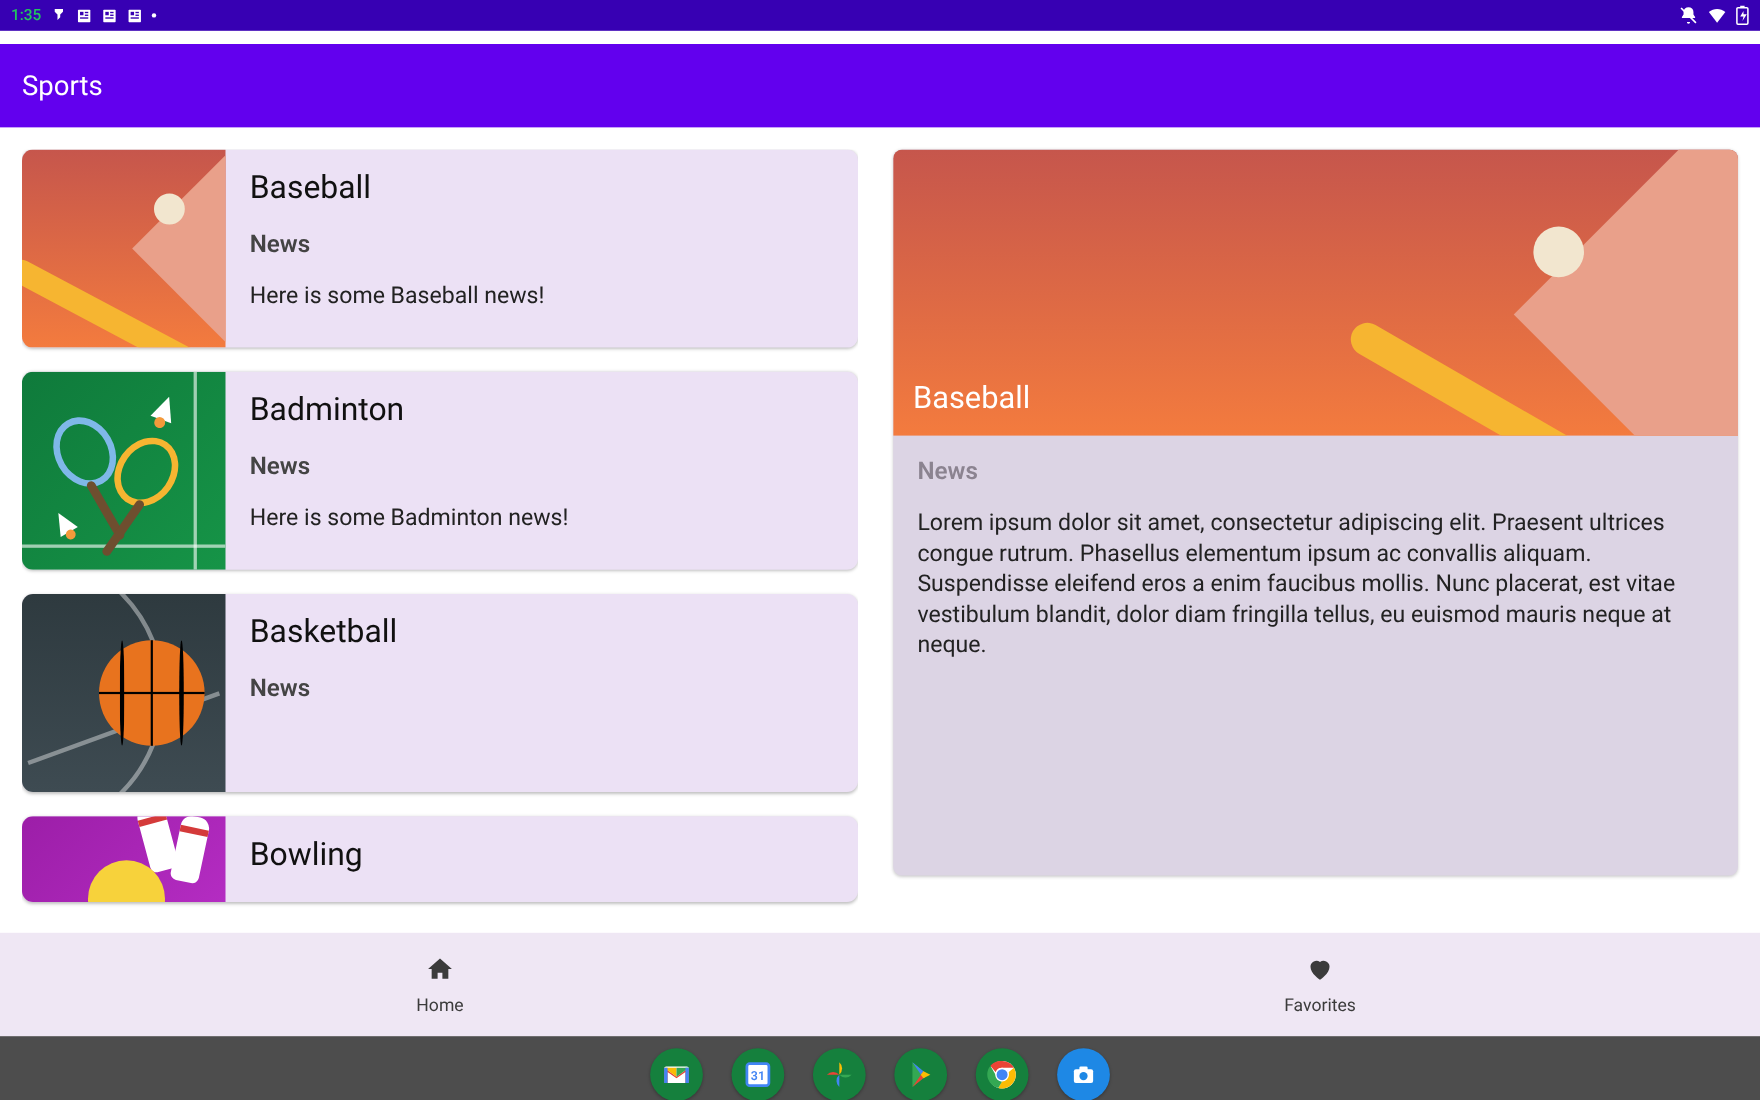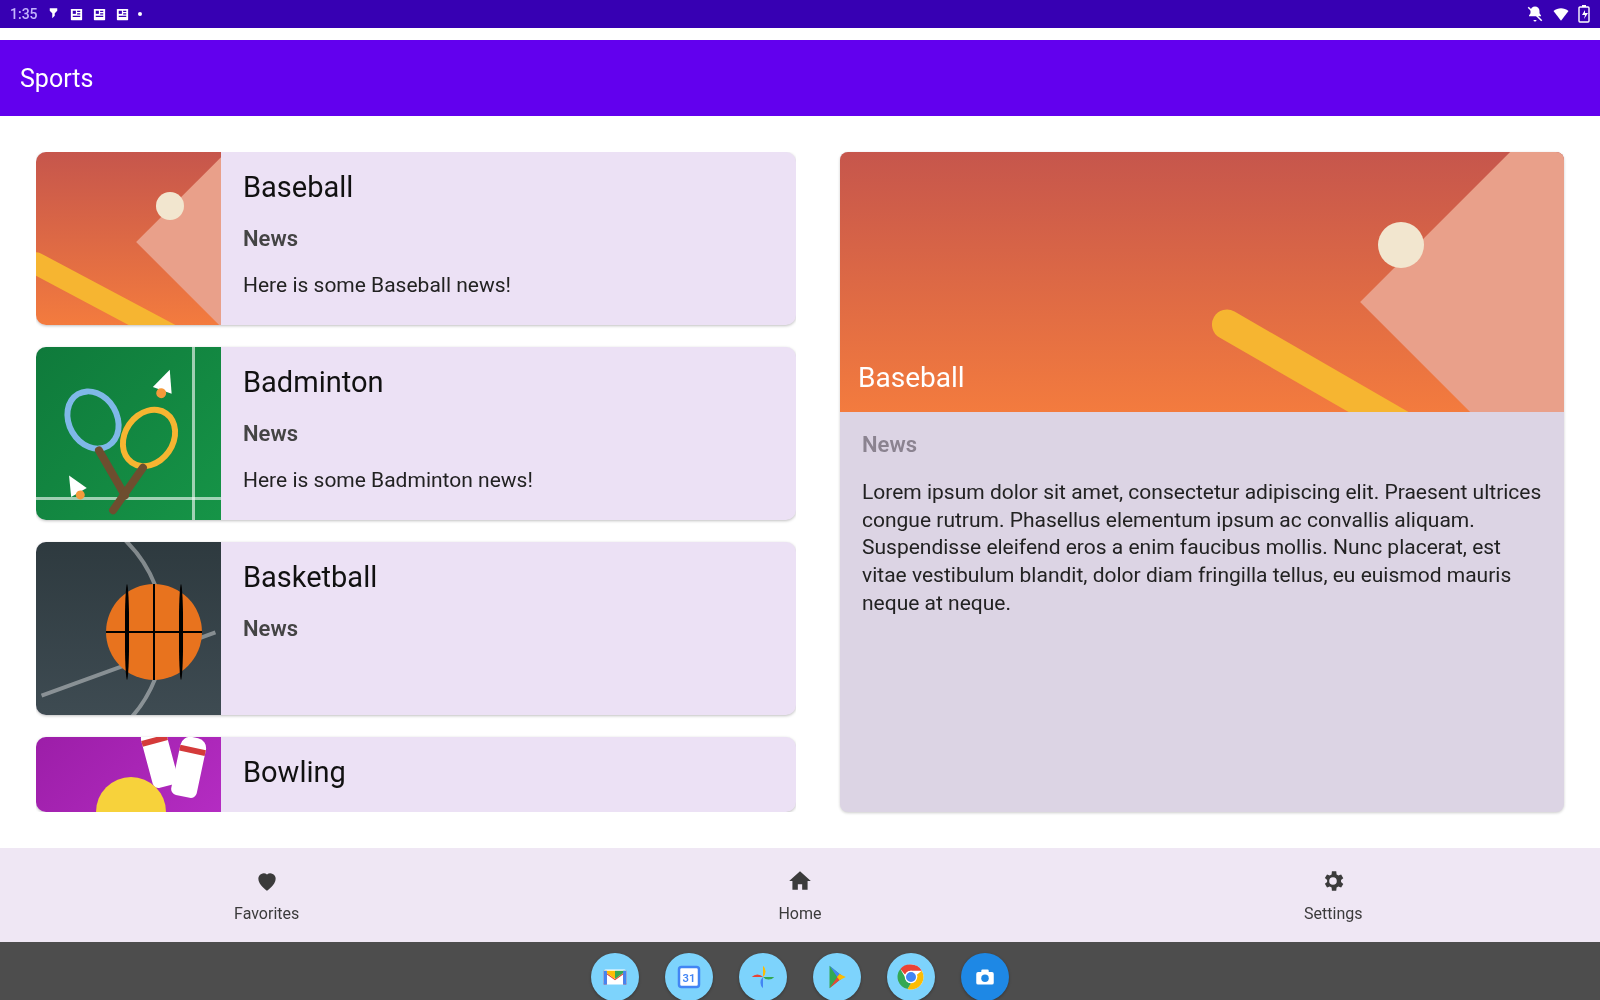--- a/index.html
+++ b/index.html
@@ -1,34 +1,34 @@
 <!DOCTYPE html>
 <html><head>
 <meta charset="utf-8">
 <style>
   * { box-sizing: border-box; margin: 0; padding: 0; }
   html, body { width: 1600px; height: 1000px; font-family: Roboto, -apple-system, Helvetica, Arial, sans-serif; overflow: hidden; background:#fff; }
   
   .status-bar {
-    height: 28px; background:#3700B3; color:#c4b5fd;
+    height: 28px; background:#3700B3; color:#22c55e;
     display:flex; align-items:center; justify-content:space-between;
     padding:0 10px; font-size:14px; font-weight:500;
   }
   .status-left, .status-right { display:flex; align-items:center; gap:8px; }
   .status-bar svg { fill:#fff; display:block; }
   .status-dot { width:4px; height:4px; border-radius:50%; background:#fff; }
   
   .app-bar {
     height: 76px; background:#6200EE; color:#fff;
     display:flex; align-items:center; padding:0 20px;
     font-size:25px; font-weight:400;margin-top:12px;
   }
   
   .content {
-    display:flex; gap:44px; padding:36px;
+    display:flex; gap:32px; padding:20px;
     height: calc(100% - 28px - 76px - 94px - 70px);
     background:#fff;
   }
   .list-col { flex:0 0 760px; display:flex; flex-direction:column; gap:22px; overflow:hidden; }
   .detail-col { flex:1; }
   .list-card {
     display:flex; height:180px; border-radius:10px; overflow:hidden;
     background:#ECE1F5; box-shadow:0 1px 3px rgba(0,0,0,0.25);
     cursor:pointer;
   }
@@ -64,21 +64,21 @@
   }
   .nav-item { display:flex; flex-direction:column; align-items:center; gap:10px; color:#3b3b3b; cursor:pointer; width:200px;}
   .nav-item svg { width:26px; height:26px; fill:#3b3b3b; }
   .nav-item span { font-size:16px; }
   
   .system-dock {
     height:70px; background:#4d4d4d;
     display:flex; align-items:center; justify-content:center; gap:26px;
   }
   .dock-icon {
-    width:48px; height:48px; border-radius:50%; background:#7dd3fc;
+    width:48px; height:48px; border-radius:50%; background:#15803d;
     display:flex; align-items:center; justify-content:center; cursor:pointer;
     box-shadow:0 1px 3px rgba(0,0,0,0.3);
   }
   .dock-icon svg { width:30px; height:30px; }
   
   .thumb.baseball, .hero {
     background:linear-gradient(180deg,#C6564C 0%,#F37B3E 100%);
   }
   .thumb.basketball { background:linear-gradient(180deg,#2E3A3F 0%,#3E4B52 100%); }
   .thumb.badminton { background:linear-gradient(135deg,#0F7A3B 0%,#169447 100%); }
@@ -238,35 +238,29 @@
         <div class="detail-text">Lorem ipsum dolor sit amet, consectetur adipiscing elit. Praesent ultrices congue rutrum. Phasellus elementum ipsum ac convallis aliquam. Suspendisse eleifend eros a enim faucibus mollis. Nunc placerat, est vitae vestibulum blandit, dolor diam fringilla tellus, eu euismod mauris neque at neque.</div>
       </div>
     </div>
   </div>
 
 </div>
 
 <div class="bottom-nav">
   <div class="nav-item">
     <svg viewBox="0 0 24 24">
-        <path d="M12 21s-8-5.3-8-11a5 5 0 0 1 8-4 5 5 0 0 1 8 4c0 5.7-8 11-8 11z"></path>
-      </svg>
-    <span>Favorites</span>
+        <path d="M12 3 2 12h3v8h5v-5h4v5h5v-8h3z"></path>
+      </svg>
+    <span>Home</span>
   </div>
   <div class="nav-item">
     <svg viewBox="0 0 24 24">
-        <path d="M12 3 2 12h3v8h5v-5h4v5h5v-8h3z"></path>
-      </svg>
-    <span>Home</span>
-  </div>
-  <div class="nav-item">
-    <svg viewBox="0 0 24 24">
-        <path d="M19.4 13a7.5 7.5 0 0 0 0-2l2.1-1.6-2-3.4-2.5 1a7.3 7.3 0 0 0-1.7-1L15 3h-4l-.3 2.9a7.3 7.3 0 0 0-1.7 1l-2.5-1-2 3.4L6.6 11a7.5 7.5 0 0 0 0 2l-2.1 1.6 2 3.4 2.5-1c.5.4 1.1.8 1.7 1L11 21h4l.3-2.9c.6-.3 1.2-.6 1.7-1l2.5 1 2-3.4L19.4 13zM12 15.5A3.5 3.5 0 1 1 15.5 12 3.5 3.5 0 0 1 12 15.5z"></path>
-      </svg>
-    <span>Settings</span>
+        <path d="M12 21s-8-5.3-8-11a5 5 0 0 1 8-4 5 5 0 0 1 8 4c0 5.7-8 11-8 11z"></path>
+      </svg>
+    <span>Favorites</span>
   </div>
 </div>
 
 <div class="system-dock">
   <div class="dock-icon">
     <svg viewBox="0 0 48 48">
       <rect x="6" y="12" width="36" height="24" rx="3" fill="#fff"></rect>
       <path d="M6 14v22h5V20l13 9 13-9v16h5V14l-18 13z" fill="#EA4335"></path>
       <path d="M6 14l18 13V14z" fill="#FBBC04"></path>
         <path d="M42 14 24 27V14z" fill="#34A853"></path>

